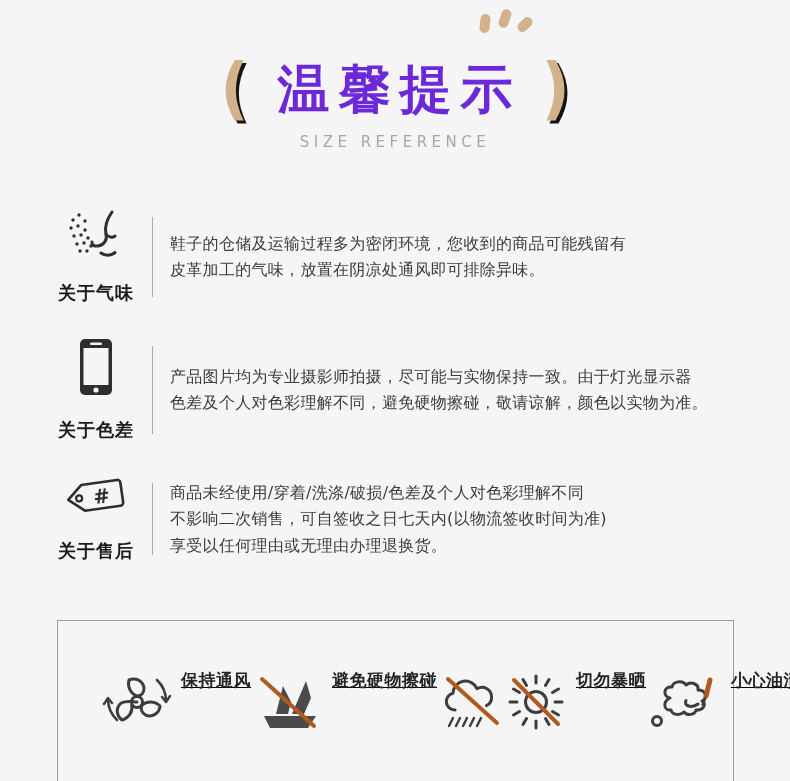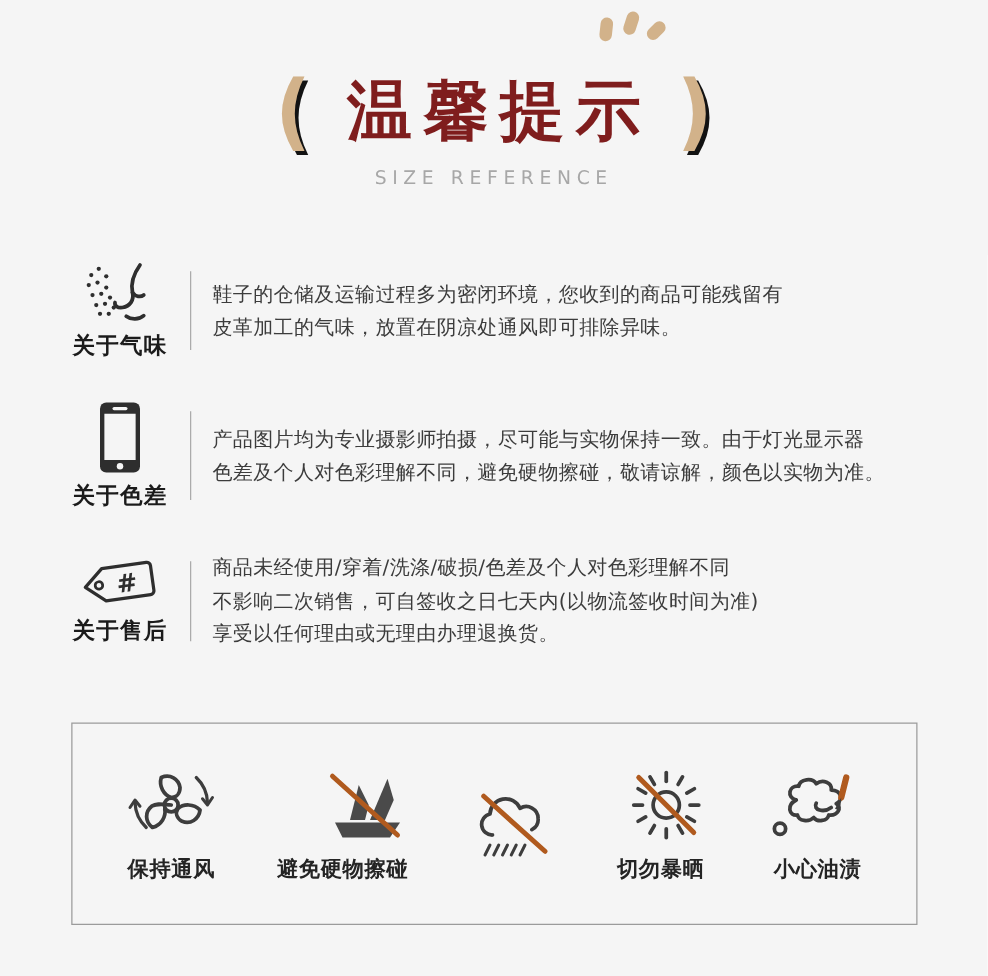--- a/index.html
+++ b/index.html
@@ -8,47 +8,47 @@
     font-family:"DejaVu Sans","Liberation Sans",sans-serif;
   }
   
   .header { position:relative; text-align:center; padding-top:58px; }
   .title-row { display:flex; justify-content:center; align-items:center; gap:20px; }
   .paren {
     font-size:62px; font-weight:bold; line-height:1; color:#d2b28a;
     text-shadow:3px 3px 0 #121212; transform:scaleY(1.08);
   }
   .main-title {
-    font-size:52px; font-weight:bold; color:#7f1d1d; letter-spacing:9px; line-height:1.2;
+    font-size:52px; font-weight:bold; color:#6d28d9; letter-spacing:9px; line-height:1.2;
     text-indent:9px;
   }
   .ticks { position:absolute; top:6px; left:480px; width:70px; height:36px; }
   .tick {
     position:absolute; width:10px; height:19px; background:#d2b28a; border-radius:9px; display:block;
   }
   .tick1 { left:0;  top:8px;  transform:rotate(6deg); }
   .tick2 { left:20px; top:3px; transform:rotate(18deg); }
   .tick3 { left:40px; top:10px; height:17px; transform:rotate(46deg); }
   .subtitle { margin-top:13px; font-size:15px; color:#a7a7a7; letter-spacing:4.5px; }
 
   
   .sections { margin-top:58px; padding:0 40px; display:flex; flex-direction:column; gap:33px; }
   .section { display:flex; align-items:center; }
-  .sec-left { width:112px; flex-shrink:0; display:flex; flex-direction:column; align-items:center; gap:5px; }
+  .sec-left { width:112px; flex-shrink:0; display:flex; flex-direction:column; align-items:center; gap:22px; }
   .sec-icon { display:flex; align-items:center; justify-content:center; }
   .sec-heading { font-size:18px; font-weight:bold; color:#1b1b1b; letter-spacing:1px; }
   .sec-divider { width:1px; background:#ababab; align-self:stretch; margin:8px 0; }
   .sec-text { margin-left:17px; font-size:16px; color:#3c3c3c; line-height:1.65; letter-spacing:0.3px; }
 
   
   .care-box {
     margin:57px 56px 0 57px; height:162px; border:1px solid #9b9b9b; box-sizing:border-box;
     display:flex; align-items:center; justify-content:space-between; padding:0 44px;
   }
-  .care-item { display:flex; flex-direction:column; align-items:flex-end; gap:9px; }
+  .care-item { display:flex; flex-direction:row; align-items:flex-start; gap:9px;text-decoration:underline; }
   .care-icon { height:64px; display:flex; align-items:flex-end; justify-content:center; }
   .care-label { font-size:17px; font-weight:bold; color:#242424; letter-spacing:0.5px; white-space:nowrap; }
 </style>
 </head>
 <body>
 
 <div class="page">
 
   <div class="header">
     <div class="ticks">

